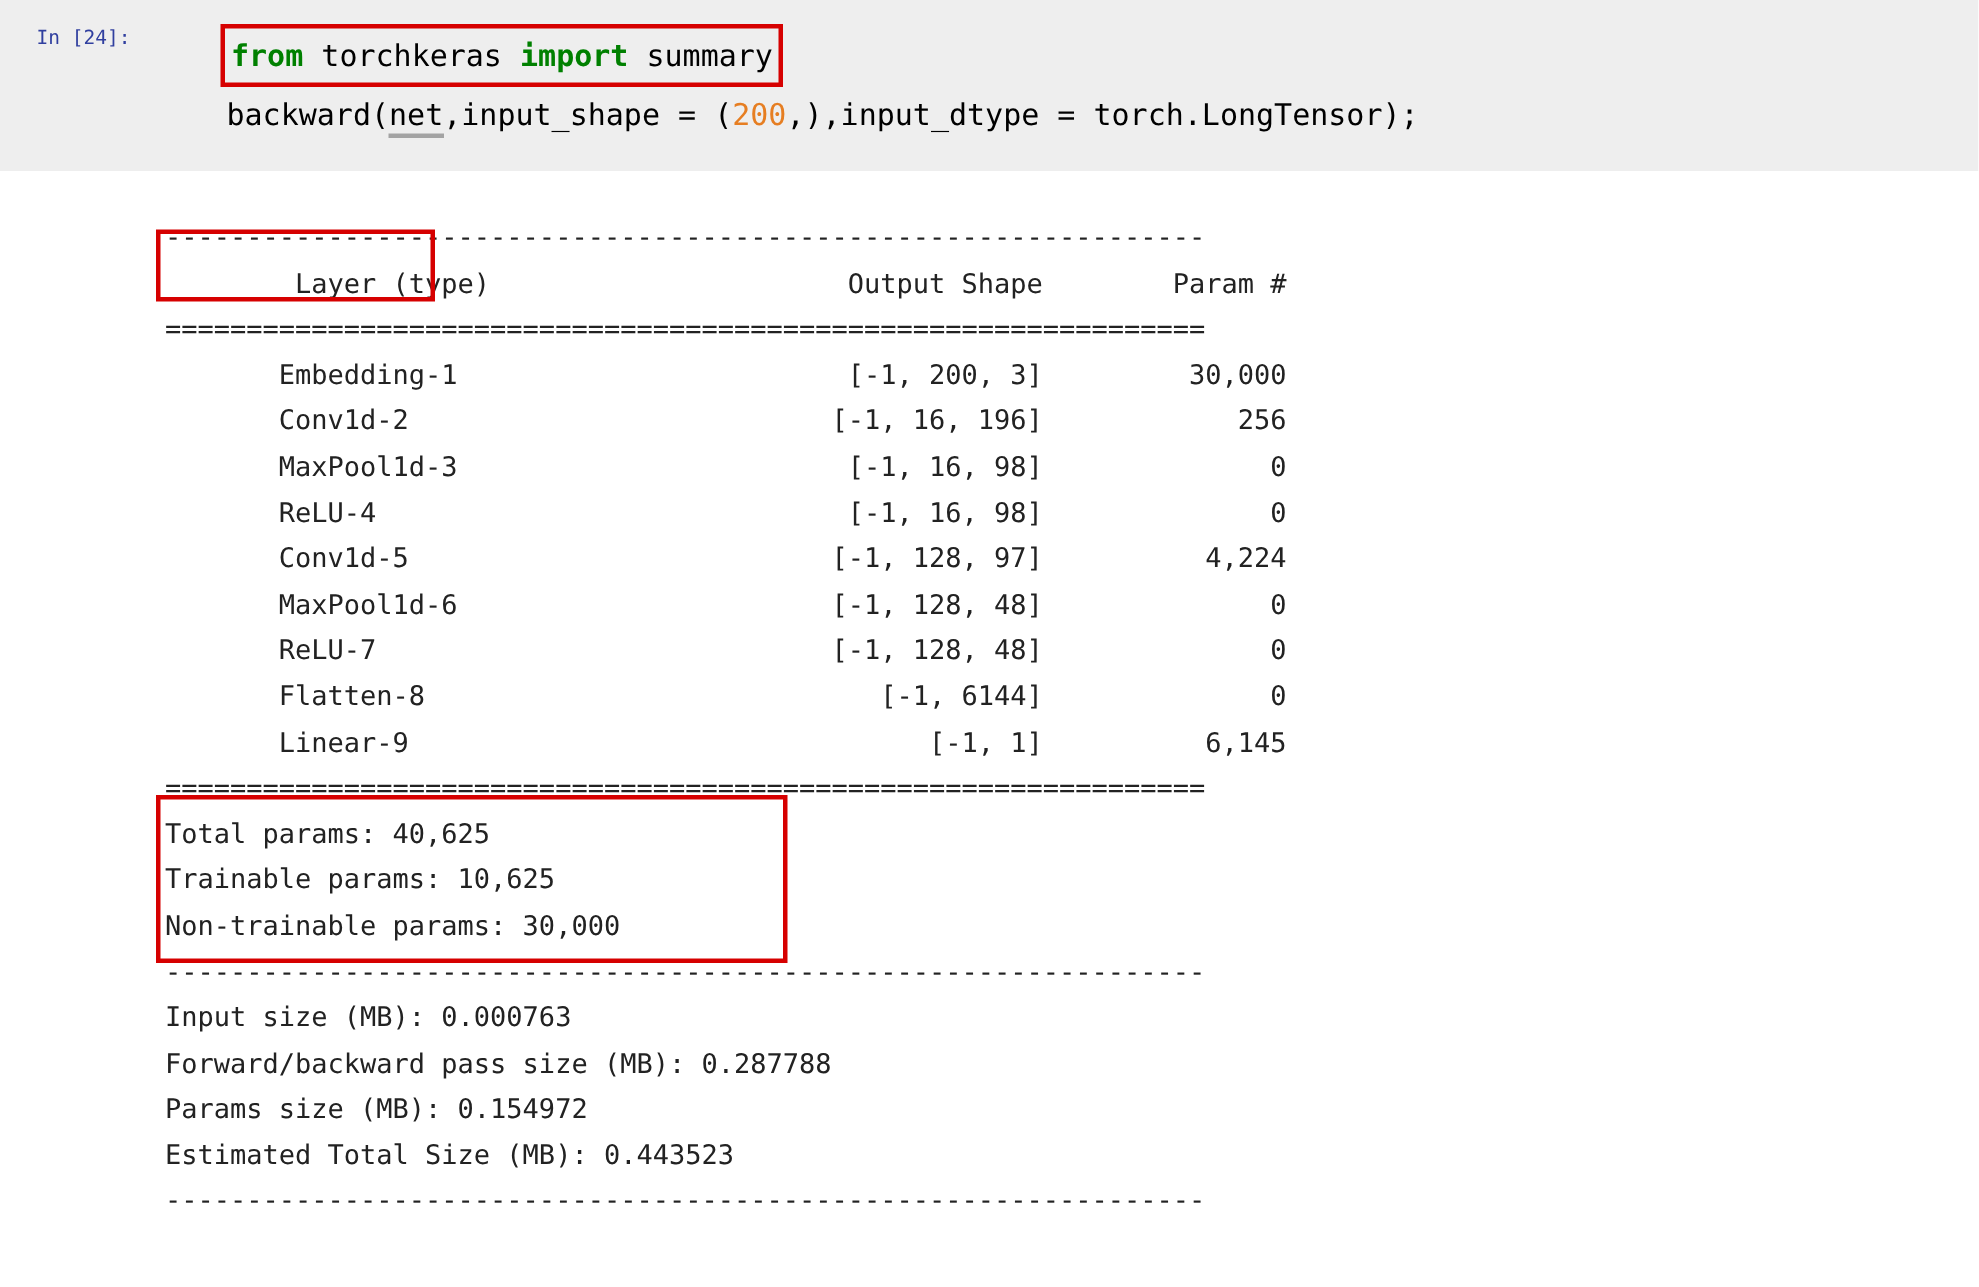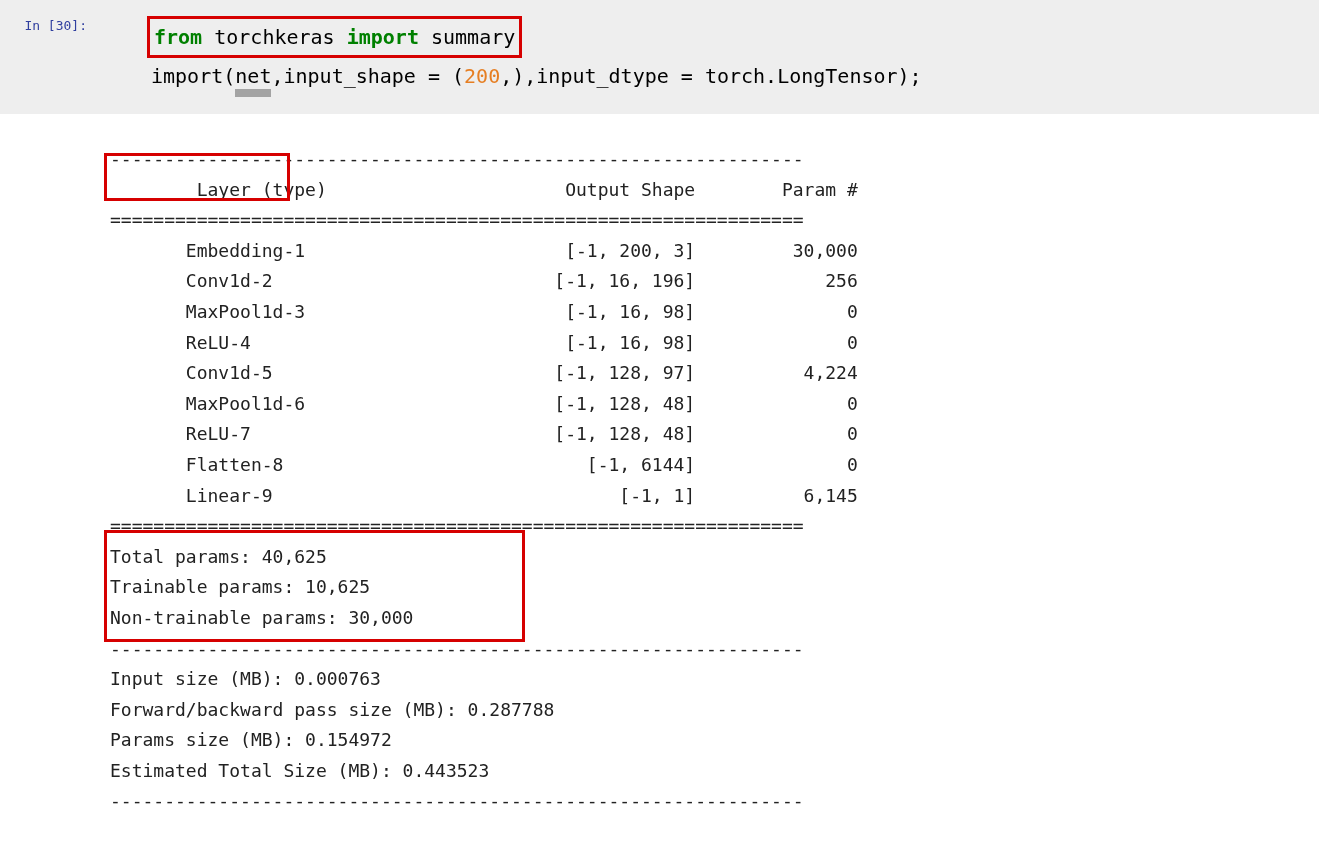--- a/index.html
+++ b/index.html
@@ -35,21 +35,21 @@
   .kw { color: #008000; font-weight: bold; }
   .num { color: #e67e22; }
   .comment { color: #7f7f7f; font-style: italic; }
   .red-box-1 {
     border: 3px solid #d60000;
     display: inline-block;
     padding: 0 4px;
     margin-left: -4px;
   }
   .underline-red {
-    border-bottom: 8px solid #a3a3a3;
+    border-bottom: 3px solid #a3a3a3;
     padding-bottom: 1px;
   }
   .output-area {
     padding: 30px 0 0 110px;
     font-family: "Menlo", "Consolas", "DejaVu Sans Mono", monospace;
     font-size: 18px;
     line-height: 1.7;
     white-space: pre;
     color: #222;
   }
@@ -57,24 +57,24 @@
     border: 3px solid #d60000;
     position: absolute;
     pointer-events: none;
   }
   .output-wrap { position: relative; }
 </style>
 </head>
 <body>
 
 <div class="code-cell">
-  <div class="prompt">In [30]:</div>
+  <div class="prompt">In [24]:</div>
   <div class="code-area">
     <div><span class="red-box-1"><span class="kw">from</span><span> torchkeras </span><span class="kw">import</span><span> summary</span></span></div>
-    <div><span>import(</span><span class="underline-red">net</span><span>,input_shape = (</span><span class="num">200</span><span>,),input_dtype = torch.LongTensor);</span></div>
+    <div><span>backward(</span><span class="underline-red">net</span><span>,input_shape = (</span><span class="num">200</span><span>,),input_dtype = torch.LongTensor);</span></div>
   </div>
 </div>
 
 <div class="output-wrap">
   <div class="output-area" id="output">----------------------------------------------------------------
         Layer (type)                      Output Shape        Param #
 ================================================================
        Embedding-1                        [-1, 200, 3]         30,000
        Conv1d-2                          [-1, 16, 196]            256
        MaxPool1d-3                        [-1, 16, 98]              0

